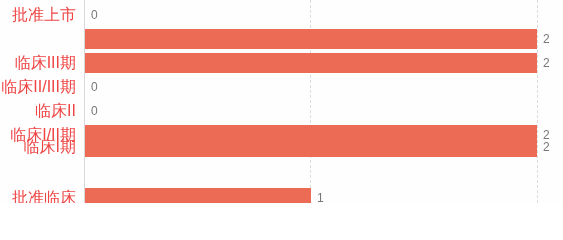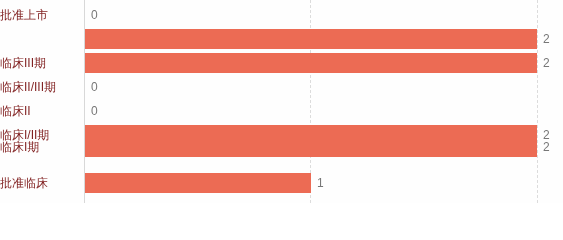--- a/index.html
+++ b/index.html
@@ -46,22 +46,23 @@
     width: 563px;
     height: 24px;
   }
   .cat-label {
     position: absolute;
     left: 0px;
     top: 0px;
     width: 76px;
     height: 24px;
     line-height: 24px;
-    font-size: 12px;
-    color: #7f1d1d;
+    text-align: right;
+    font-size: 16px;
+    color: #ef4444;
     white-space: nowrap;
     letter-spacing: 0px;
   }
   .bar-wrap {
     position: absolute;
     left: 85px;
     top: 2px;
     height: 20px;
   }
   .bar {
@@ -122,21 +123,21 @@
           </div>
           <div class="val-label" style="left: 543px; color: rgb(119, 119, 119);">2</div>
         </div>
         <div class="row" style="top: 135px; text-decoration: underline;">
           <div class="cat-label">临床I期</div>
           <div class="bar-wrap" style="width: 452px;">
             <div class="bar" style="background: rgb(236, 107, 84); width: 100%;"></div>
           </div>
           <div class="val-label" style="left: 543px; color: rgb(119, 119, 119);">2</div>
         </div>
-        <div class="row" style="top: 171px;">
+        <div class="row" style="top: 186px;">
           <div class="cat-label">批准临床</div>
           <div class="bar-wrap" style="width: 226px;">
             <div class="bar" style="background: rgb(236, 107, 84); width: 100%;"></div>
           </div>
           <div class="val-label" style="left: 317px; color: rgb(119, 119, 119);">1</div>
         </div>
       </div>
   </div>
 </div>
 

